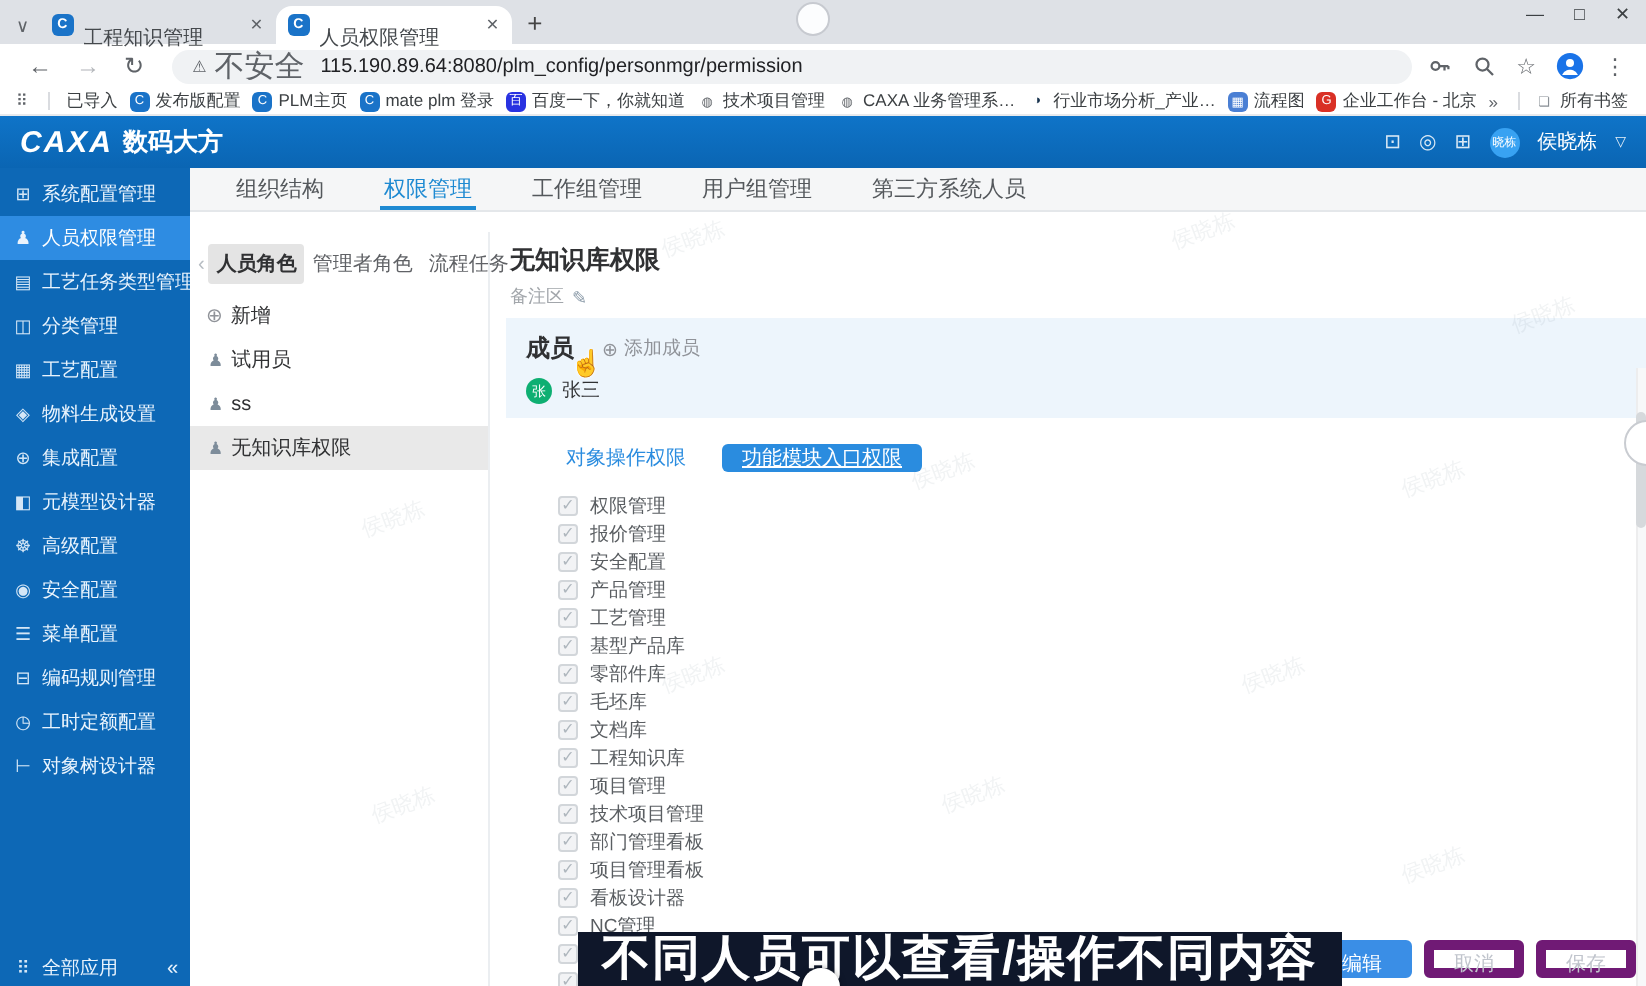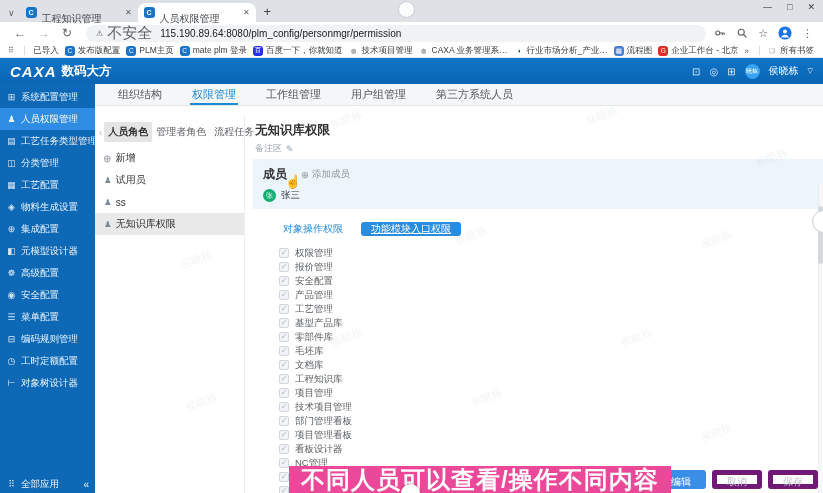--- a/index.html
+++ b/index.html
@@ -88,21 +88,21 @@
   .ptab.filled { background:#2a8cdf; color:#fff; padding:0 10px;text-decoration:underline; }
   .perm-list { margin:7px 0 0 26px; }
   .perm-row { display:flex; align-items:center; gap:6px; height:14px; }
   .cb { width:10px; height:10px; border:1px solid #d2d6da; background:#f2f3f5; border-radius:2px; display:inline-flex; align-items:center; justify-content:center; flex:none; }
   .tick { color:#aeb6bd; font-size:8px; line-height:1; }
   .perm-label { font-size:9.5px; color:#5a5e62; white-space:nowrap; }
   .d-buttons { position:absolute; right:5px; bottom:4px; display:flex; gap:6px; z-index:6; }
   .btn { height:19px; padding:0 10px; font-size:10px; border-radius:3px; border:5px solid #701a75; background:#fff; color:#c0c4cc; font-family:inherit; }
   .btn.primary { background:#3a8ee6; border-color:#3a8ee6; color:#fff; }
   
-  .subtitle { position:absolute; left:194px; bottom:0; height:27px; background:#ec4899; color:#fff; font-size:24px; font-weight:bold; line-height:27px; padding:0 12px; letter-spacing:1px; white-space:nowrap; z-index:8; }
+  .subtitle { position:absolute; left:194px; bottom:0; height:27px; background:#0f172a; color:#fff; font-size:24px; font-weight:bold; line-height:27px; padding:0 12px; letter-spacing:1px; white-space:nowrap; z-index:8; }
   .cursor-dot { position:absolute; left:306px; bottom:-10px; width:19px; height:19px; border-radius:50%; background:#fff; box-shadow:0 0 3px rgba(0,0,0,.35); z-index:9; }
   .hand-cursor { position:absolute; left:190px; top:90px; font-size:13px; color:#222; z-index:7; text-shadow:0 0 2px #fff; }
   .scroll-track { position:absolute; right:0; top:100px; bottom:0; width:5px; background:#f7f8f9; border-left:1px solid #ededee; }
   .scroll-thumb { position:absolute; right:0; top:122px; width:5px; height:58px; background:#d6d9dc; border-radius:3px; }
   .edge-bubble { position:absolute; right:-12px; top:126px; width:23px; height:23px; border-radius:50%; background:#fff; border:1px solid #c9ccd1; z-index:4; }
   .wm { position:absolute; color:rgba(105,118,133,0.09); font-size:11px; transform:rotate(-20deg); pointer-events:none; z-index:3; white-space:nowrap; }
 </style>
 </head>
 <body>
 

